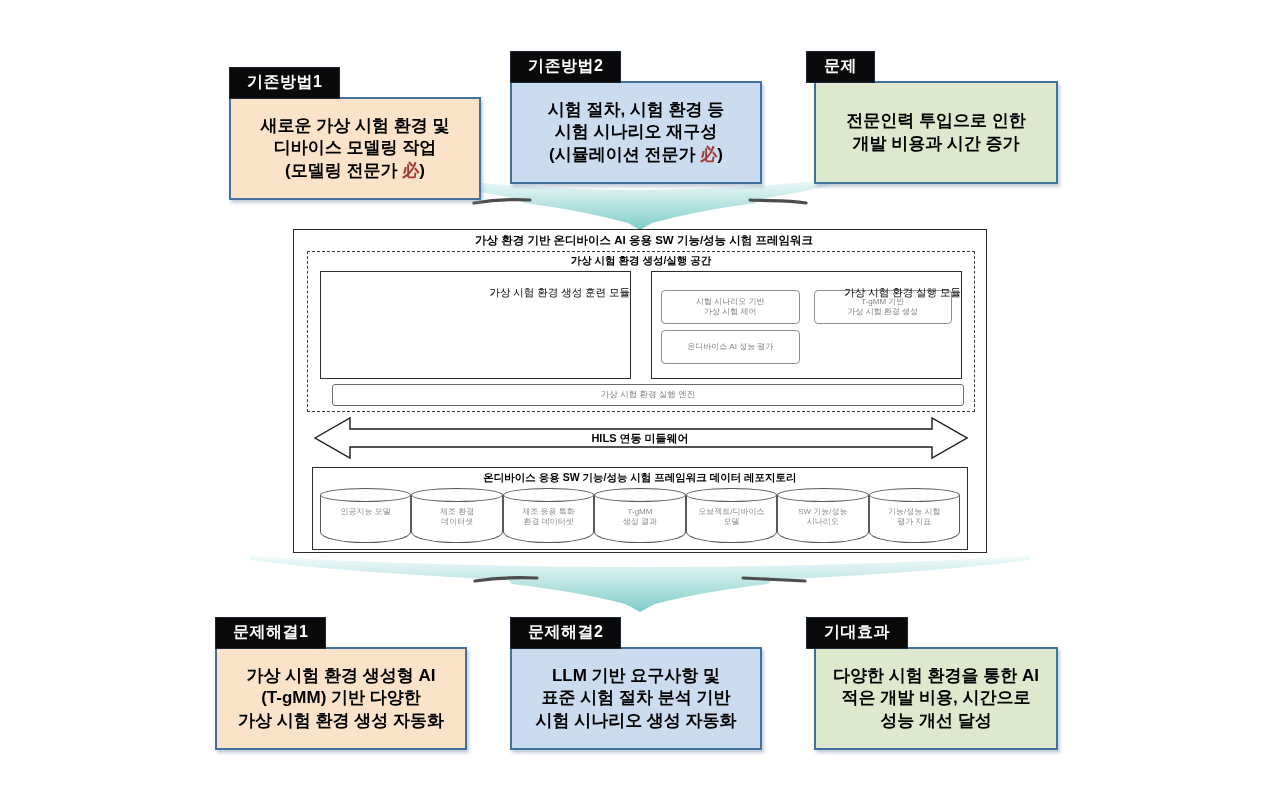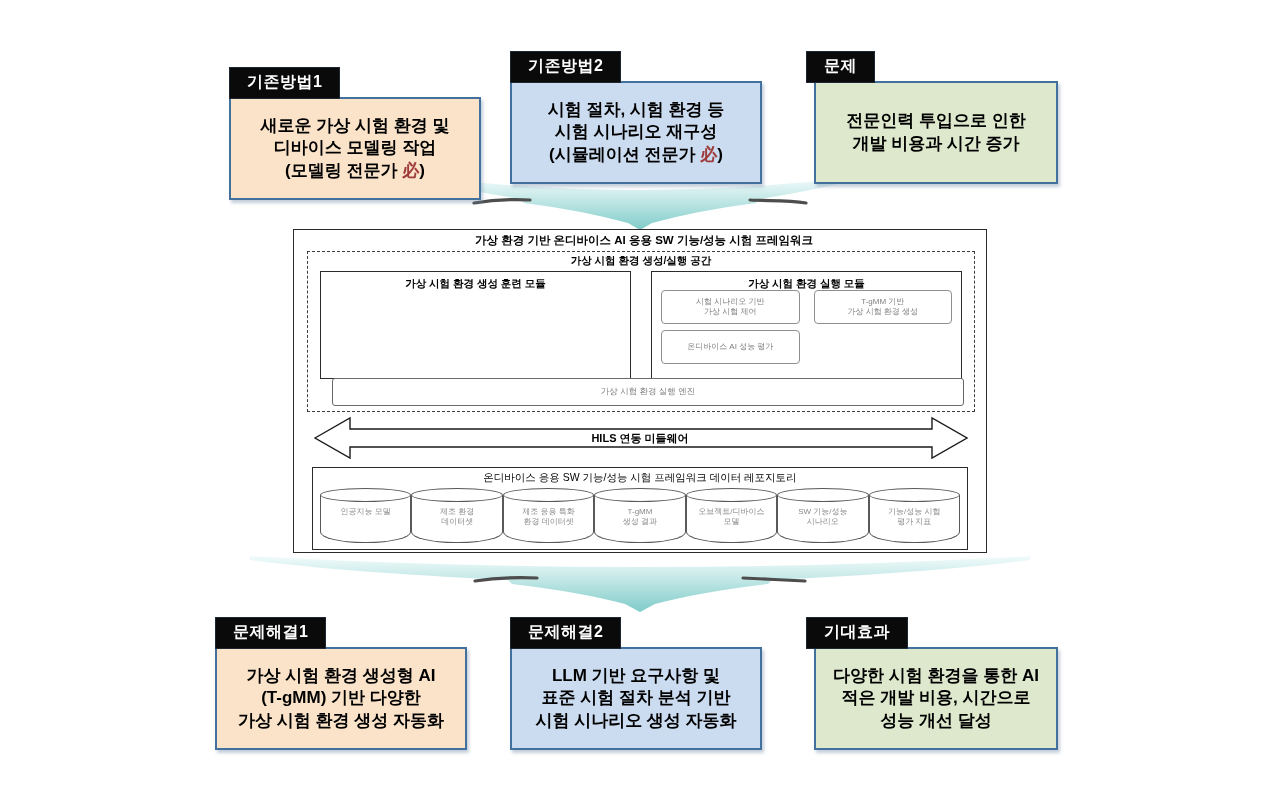--- a/index.html
+++ b/index.html
@@ -54,48 +54,48 @@
     font-size:11.5px;font-weight:bold;color:#000;}
   .fw-space{
     position:absolute;left:13px;top:21px;width:668px;height:161px;
     border:1.6px dashed #3c3c3c;
   }
   .fw-space-title{position:absolute;top:2px;left:0;right:0;text-align:center;
     font-size:10.5px;font-weight:bold;color:#000;}
   .fw-modules{position:absolute;left:12px;right:12px;top:19px;height:108px;
     display:flex;gap:20px;}
   .fw-module{flex:1;border:1.6px solid #2b2b2b;position:relative;padding-top:17px;}
-  .fw-module-title{position:absolute;top:5px;left:0;right:0;text-align:center;
-    font-size:10.5px;font-weight:bold;color:#000;}
+  .fw-module-title{position:absolute;top:14px;left:0;right:0;text-align:right;
+    font-size:10.5px;font-weight:normal;color:#000;}
   .fw-grid{display:grid;grid-template-columns:1fr 1fr;gap:6px 14px;padding:1px 9px;}
   .fw-cell{
     border:1px solid #8f8f8f;border-radius:4px;min-height:34px;
     display:flex;align-items:center;justify-content:center;
     font-size:8px;color:#7f7f7f;text-align:center;line-height:1.3;
     white-space:pre-line;background:#fff;padding:2px 3px;
   }
   .fw-engine{
-    position:absolute;left:24px;right:10px;bottom:5px;height:28px;
+    position:absolute;left:24px;right:10px;bottom:5px;height:22px;
     border:1px solid #6a6a6a;border-radius:3px;
     display:flex;align-items:center;justify-content:center;
     font-size:8.5px;color:#7f7f7f;background:#fff;
   }
   .hils{position:absolute;left:20px;right:20px;top:185px;height:46px;}
   .hils svg{position:absolute;left:0;top:0;}
   .hils-label{
     position:absolute;left:0;right:0;top:0;bottom:0;
     display:flex;align-items:center;justify-content:center;
     font-size:11px;font-weight:bold;color:#000;
   }
   .repo{
     position:absolute;left:18px;right:18px;top:237px;height:83px;
     border:1.3px solid #2b2b2b;background:#fff;
   }
   .repo-title{position:absolute;top:3px;left:0;right:0;text-align:center;
-    font-size:10.5px;font-weight:normal;color:#000;}
+    font-size:10.5px;font-weight:bold;color:#000;}
   .repo-row{position:absolute;left:7px;right:7px;top:20px;bottom:6px;
     display:flex;}
   .cyl{flex:1;position:relative;}
   .cyl-body{
     position:absolute;left:0;right:0;top:7px;bottom:0;background:#fff;
     border:1.2px solid #595959;border-top:none;
     border-radius:0 0 44px 44px / 0 0 11px 11px;
   }
   .cyl-top{
     position:absolute;left:0;right:0;top:0;height:14px;background:#fff;

